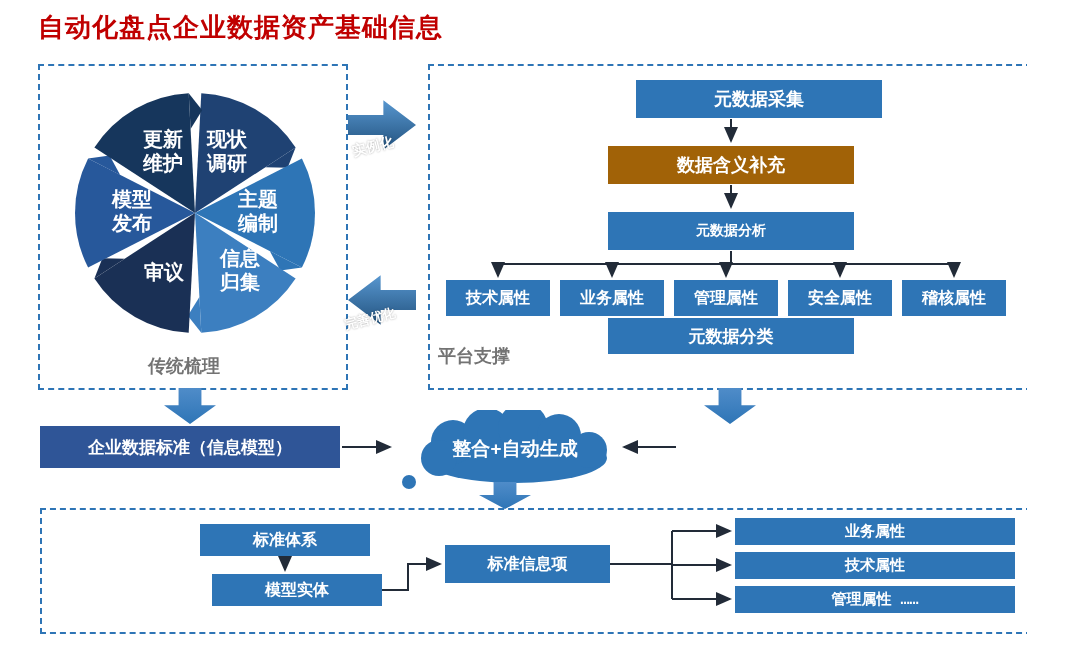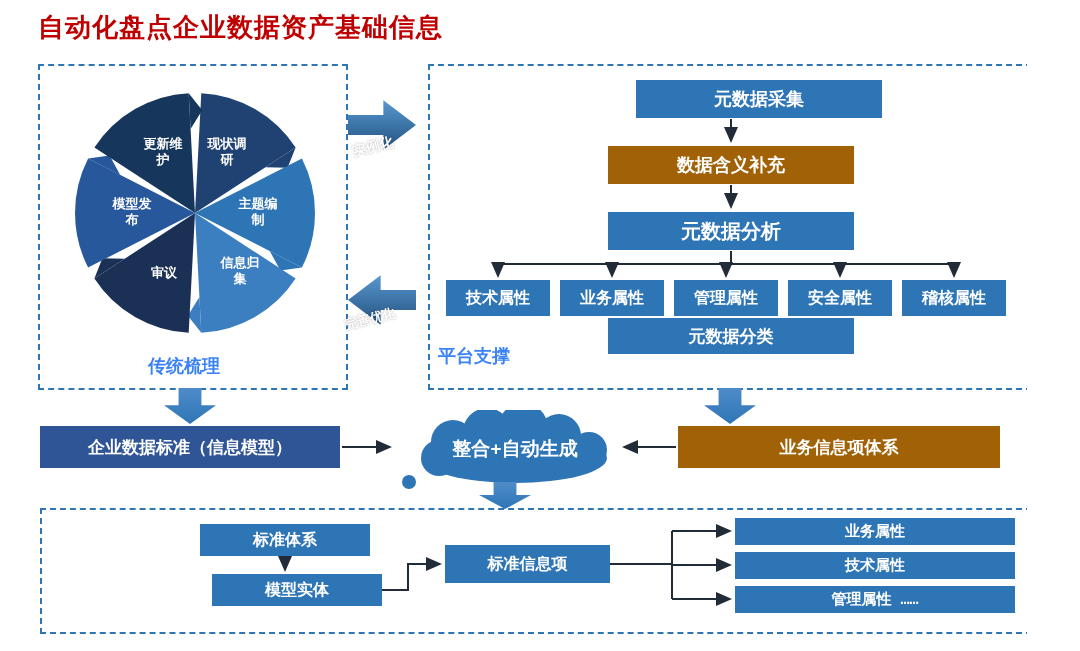--- a/index.html
+++ b/index.html
@@ -5,23 +5,23 @@
   html,body{margin:0;padding:0;background:#ffffff;}
   .stage{position:relative;width:980px;height:651px;background:#ffffff;overflow:hidden;
          font-family:Liberation Mono, monospace;padding-left:47px;}
   .title{position:absolute;left:38px;top:10px;font-size:26px;font-weight:bold;color:#C00000;letter-spacing:1px;}
   .panel{position:absolute;border:2px dashed #2E75B6;background:#ffffff;z-index:0;}
   .box{position:absolute;display:flex;align-items:center;justify-content:center;color:#fff;
        font-weight:bold;text-align:center;z-index:2;}
   .blue{background:#2E75B6;}
   .deep{background:#a16207;}
   .mid{background:#2F5597;}
-  .caption{position:absolute;color:#3b82f6;font-weight:bold;font-size:18px;z-index:2;}
+  .caption{position:absolute;color:#737373;font-weight:bold;font-size:18px;z-index:2;}
   .wheel-label{position:absolute;transform:translate(-50%,-50%);width:46px;color:#fff;font-weight:bold;
-               font-size:13px;line-height:1.2;text-align:center;z-index:3;}
+               font-size:20px;line-height:1.2;text-align:center;z-index:3;}
   .connectors{position:absolute;left:0;top:0;z-index:1;pointer-events:none;}
   .block-arrow{position:absolute;z-index:2;display:flex;align-items:center;justify-content:center;}
   .arrow-right{background:linear-gradient(180deg,#5b9bd5,#1f4e79);
                clip-path:polygon(0 32%,52% 32%,52% 6%,100% 50%,52% 94%,52% 68%,0 68%);}
   .arrow-left{background:linear-gradient(180deg,#5b9bd5,#1f4e79);
               clip-path:polygon(100% 32%,48% 32%,48% 6%,0 50%,48% 94%,48% 68%,100% 68%);}
   .arrow-down{background:linear-gradient(180deg,#4f8cc9,#2e75b6);
               clip-path:polygon(28% 0,72% 0,72% 48%,100% 48%,50% 100%,0 48%,28% 48%);}
   .arrow-label{position:absolute;color:#fff;font-weight:bold;font-size:14px;transform:rotate(-14deg);
                white-space:nowrap;z-index:3;text-shadow:0 0 2px rgba(0,0,0,.35);}
@@ -65,21 +65,21 @@
   <div class="block-arrow arrow-right" style="left:348px;top:97px;width:68px;height:56px;"></div>
   <div class="arrow-label" style="left:352px;top:138px;">实例化</div>
 
   <div class="block-arrow arrow-left" style="left:348px;top:272px;width:68px;height:56px;"></div>
   <div class="arrow-label" style="left:344px;top:310px;font-size:13px;">完善优化</div>
 
   <div class="panel" style="left:428px;top:64px;width:600px;height:322px;"></div>
 
   <div class="box blue" style="left:608px;top:80px;width:246px;height:38px;font-size:18px;margin-left:28px;">元数据采集</div>
   <div class="box deep" style="left:608px;top:146px;width:246px;height:38px;font-size:18px;">数据含义补充</div>
-  <div class="box blue" style="left:608px;top:212px;width:246px;height:38px;font-size:20px;">元数据分析</div>
+  <div class="box blue" style="left:608px;top:212px;width:246px;height:38px;font-size:14px;">元数据分析</div>
 
   <div class="box blue" style="left:446px;top:280px;width:104px;height:36px;font-size:16px;">技术属性</div>
   <div class="box blue" style="left:560px;top:280px;width:104px;height:36px;font-size:16px;">业务属性</div>
   <div class="box blue" style="left:674px;top:280px;width:104px;height:36px;font-size:16px;">管理属性</div>
   <div class="box blue" style="left:788px;top:280px;width:104px;height:36px;font-size:16px;">安全属性</div>
   <div class="box blue" style="left:902px;top:280px;width:104px;height:36px;font-size:16px;">稽核属性</div>
 
   <div class="box blue" style="left:608px;top:318px;width:246px;height:36px;font-size:17px;">元数据分类</div>
 
   <div class="caption" style="left:438px;top:344px;">平台支撑</div>
@@ -91,21 +91,20 @@
     <ellipse cx="120" cy="48" rx="92" ry="25" fill="#2E75B6"></ellipse>
     <circle cx="58" cy="32" r="22" fill="#2E75B6"></circle>
     <circle cx="92" cy="22" r="24" fill="#2E75B6"></circle>
     <circle cx="128" cy="18" r="25" fill="#2E75B6"></circle>
     <circle cx="164" cy="26" r="22" fill="#2E75B6"></circle>
     <circle cx="194" cy="40" r="18" fill="#2E75B6"></circle>
     <circle cx="44" cy="48" r="18" fill="#2E75B6"></circle>
   </svg>
   <div class="cloud-label">整合+自动生成</div>
 
-  <div class="box deep" style="left:678px;top:426px;width:322px;height:42px;font-size:17px;">业务信息项体系</div>
 
   <div class="block-arrow arrow-down" style="left:164px;top:388px;width:52px;height:36px;"></div>
   <div class="block-arrow arrow-down" style="left:704px;top:388px;width:52px;height:36px;"></div>
   <div class="block-arrow arrow-down" style="left:479px;top:482px;width:52px;height:27px;"></div>
 
   <div class="panel" style="left:40px;top:508px;width:988px;height:122px;"></div>
 
 
   <div class="box blue" style="left:200px;top:524px;width:170px;height:32px;font-size:16px;">标准体系</div>
   <div class="box blue" style="left:200px;top:574px;width:170px;height:32px;font-size:16px;margin-left:12px;">模型实体</div>

